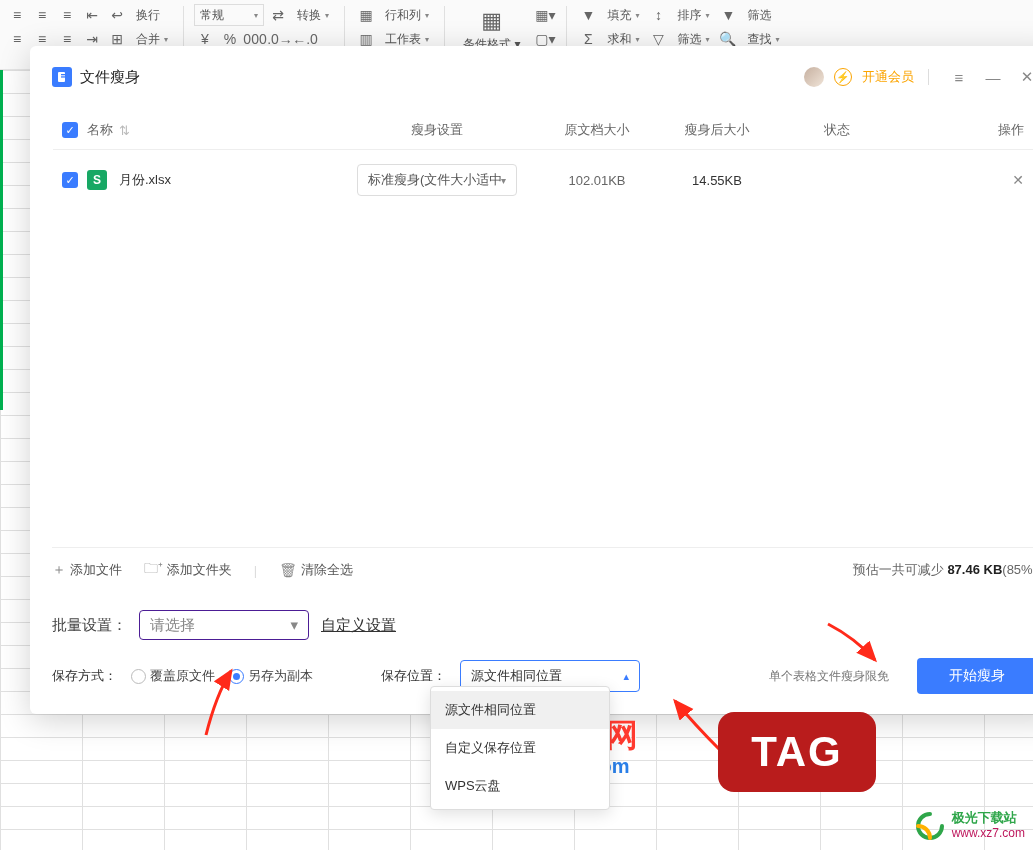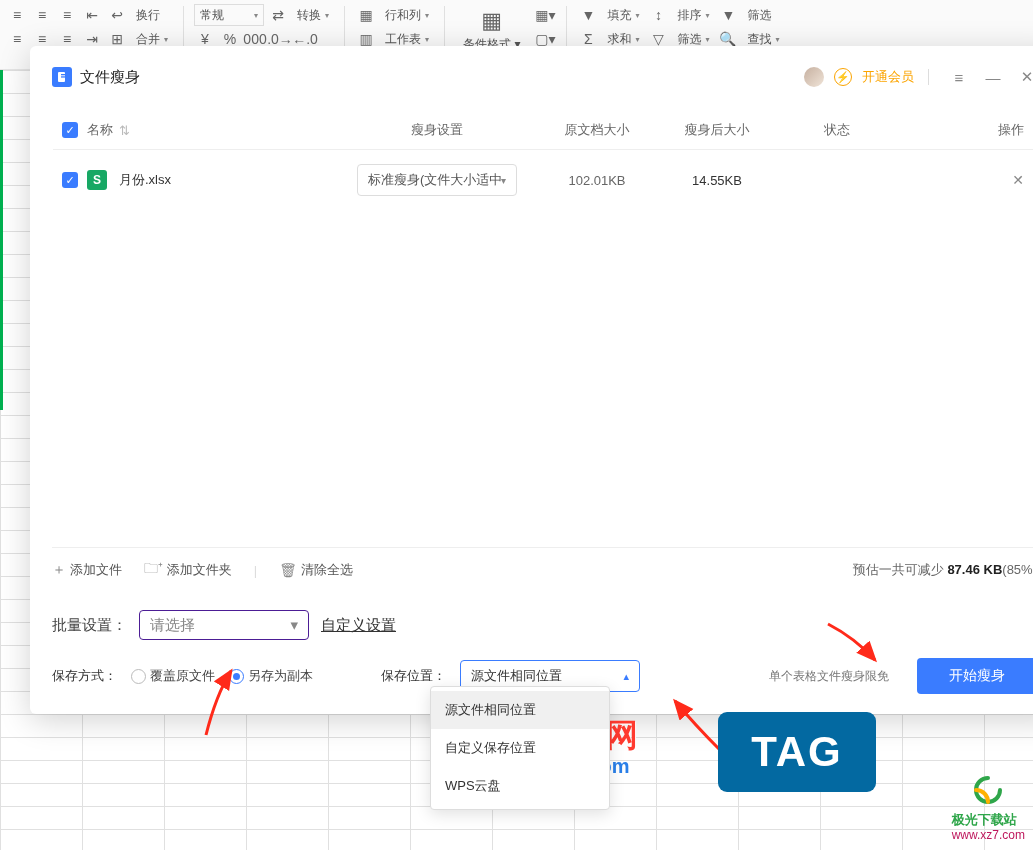--- a/index.html
+++ b/index.html
@@ -258,32 +258,31 @@
   font-size: 32px; font-weight: 700; color: #ff3a2f;
   text-shadow: 1px 1px 0 #fff;
   line-height: 1.2;
   z-index: 60;
 }
 .wm-mid .url { display: block; font-size: 20px; color: #2a7fe8; text-shadow: none; }
 
 .tag-badge {
   position: absolute; left: 718px; top: 712px;
   width: 158px; height: 80px;
-  background: #0369a1; border-radius: 9px;
+  background: #b91c1c; border-radius: 16px;
   display: flex; align-items: center; justify-content: center;
   color: #fff; font-size: 42px; font-weight: 800;
   letter-spacing: 2px;
   z-index: 55;
 }
 
 .wm-corner {
   position: absolute; right: 8px; bottom: 8px;
-  display: flex; align-items: center; gap: 6px;
+  display: flex; gap: 6px;
   z-index: 60;
-  flex-direction: column;
 }
 .wm-corner .swirl {
   width: 32px; height: 32px;
 }
 .wm-corner .text { font-size: 13px; line-height: 1.2; }
 .wm-corner .text .zh { color: #2fa64a; font-weight: 600; }
 .wm-corner .text .url { color: #be185d; font-size: 12px; }
 </style>
 </head>
 <body>

